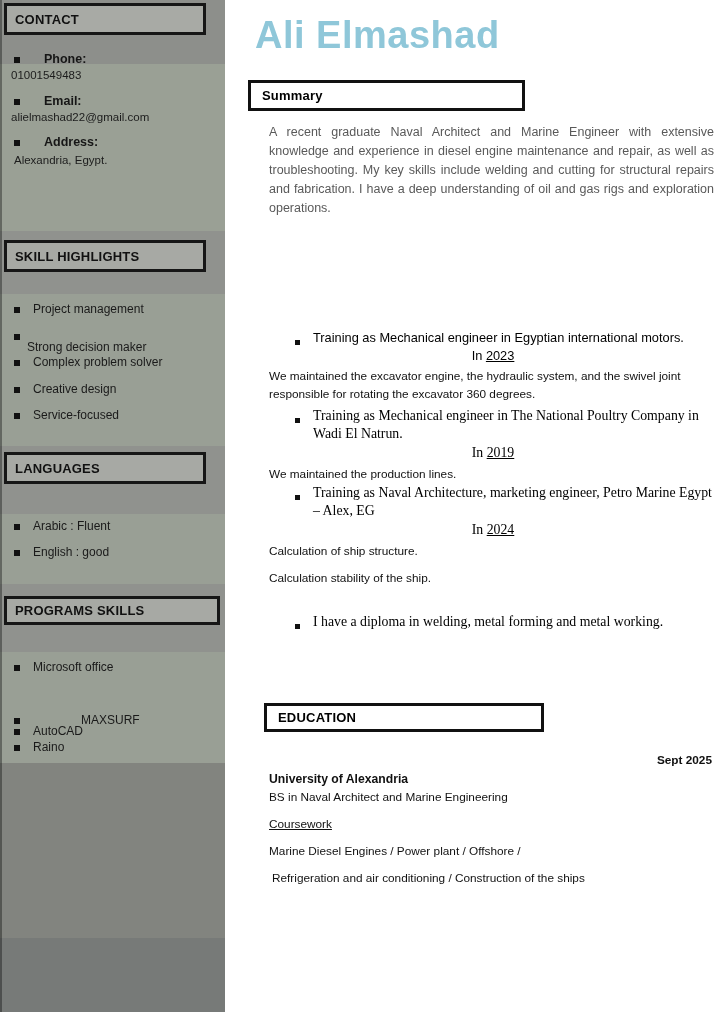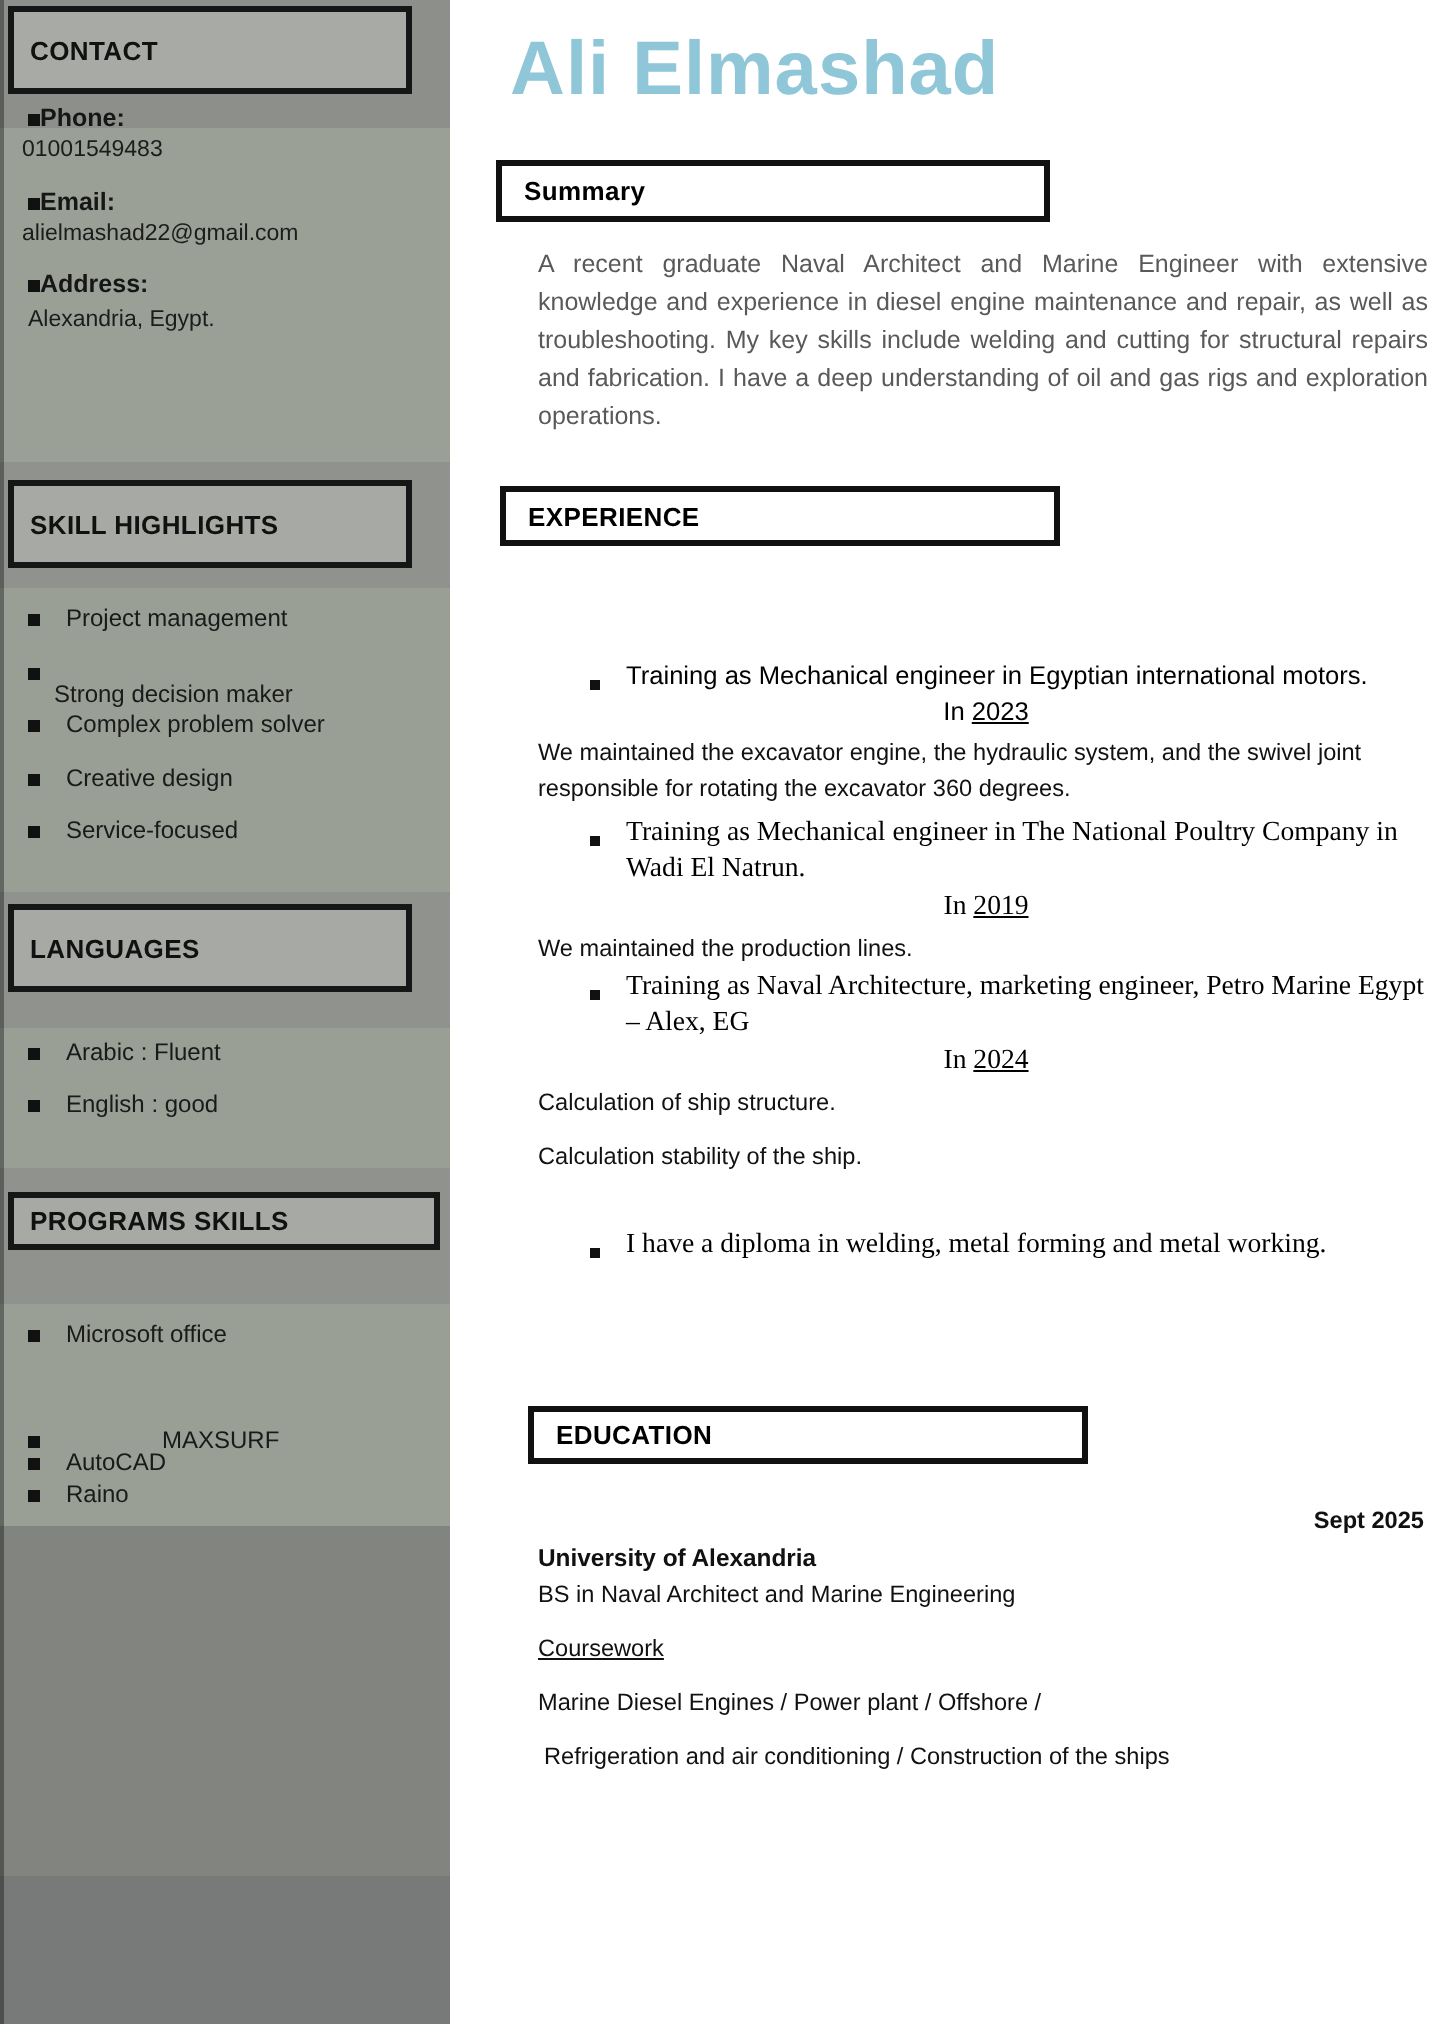--- a/index.html
+++ b/index.html
@@ -17,28 +17,28 @@
       #90928e 231px, #90928e 294px,
       #999f95 294px, #999f95 446px,
       #90928e 446px, #90928e 514px,
       #999f95 514px, #999f95 584px,
       #90928e 584px, #90928e 652px,
       #999f95 652px, #999f95 763px,
       #82847f 763px, #82847f 938px,
       #777a78 938px, #777a78 1012px);
   }
   .side-box {
-    position:absolute; left:2px; width:202px; height:44px;
+    position:absolute; left:2px; width:202px; height:32px;
     border:3px solid #161616; background:rgba(250,252,247,0.22);
     display:flex; align-items:center; padding-left:8px;
     font-weight:bold; font-size:13px; color:#111; letter-spacing:0.2px;
   }
   .side-line { position:absolute; left:12px; display:flex; align-items:flex-start; color:#161616; }
   .sq { width:6px; height:6px; background:#111; flex:0 0 auto; margin-top:5px; }
-  .side-label { font-weight:bold; font-size:12.5px; margin-left:0; }
+  .side-label { font-weight:bold; font-size:12.5px; margin-left:24px; }
   .side-value { position:absolute; left:9px; font-size:11.5px; color:#1c1c1c; }
   .side-item { position:absolute; left:12px; display:flex; color:#1a1a1a; font-size:12px; }
   .side-item .txt { margin-left:13px; }
 
   
   .main { position:absolute; left:225px; top:0; width:495px; height:1012px; background:#fff; }
   .name { position:absolute; left:30px; top:14px; font-size:38px; font-weight:bold; color:#8fc7d9; letter-spacing:0.5px; }
   .main-box {
     position:absolute; border:3px solid #111; background:#fff;
     display:flex; align-items:center; padding-left:11px;
@@ -152,23 +152,20 @@
 
   <main class="main">
 
     <h1 class="name">Ali Elmashad</h1>
 
     <div class="main-box" style="left:23px;top:80px;width:277px;height:31px;">
       <span>Summary</span>
     </div>
     <p class="summary-text">A recent graduate Naval Architect and Marine Engineer with extensive knowledge and experience in diesel engine maintenance and repair, as well as troubleshooting. My key skills include welding and cutting for structural repairs and fabrication. I have a deep understanding of oil and gas rigs and exploration operations.</p>
 
-    <div class="main-box" style="left:25px;top:243px;width:280px;height:30px;">
-      <span>EXPERIENCE</span>
-    </div>
 
     <section class="entry" style="top:329px;">
       <div class="entry-title sans-title">
         <span class="sq"></span>
         <span>Training as Mechanical engineer in Egyptian international motors.</span>
       </div>
       <div class="entry-date">
         <span>In</span>
         <span class="year">2023</span>
       </div>

